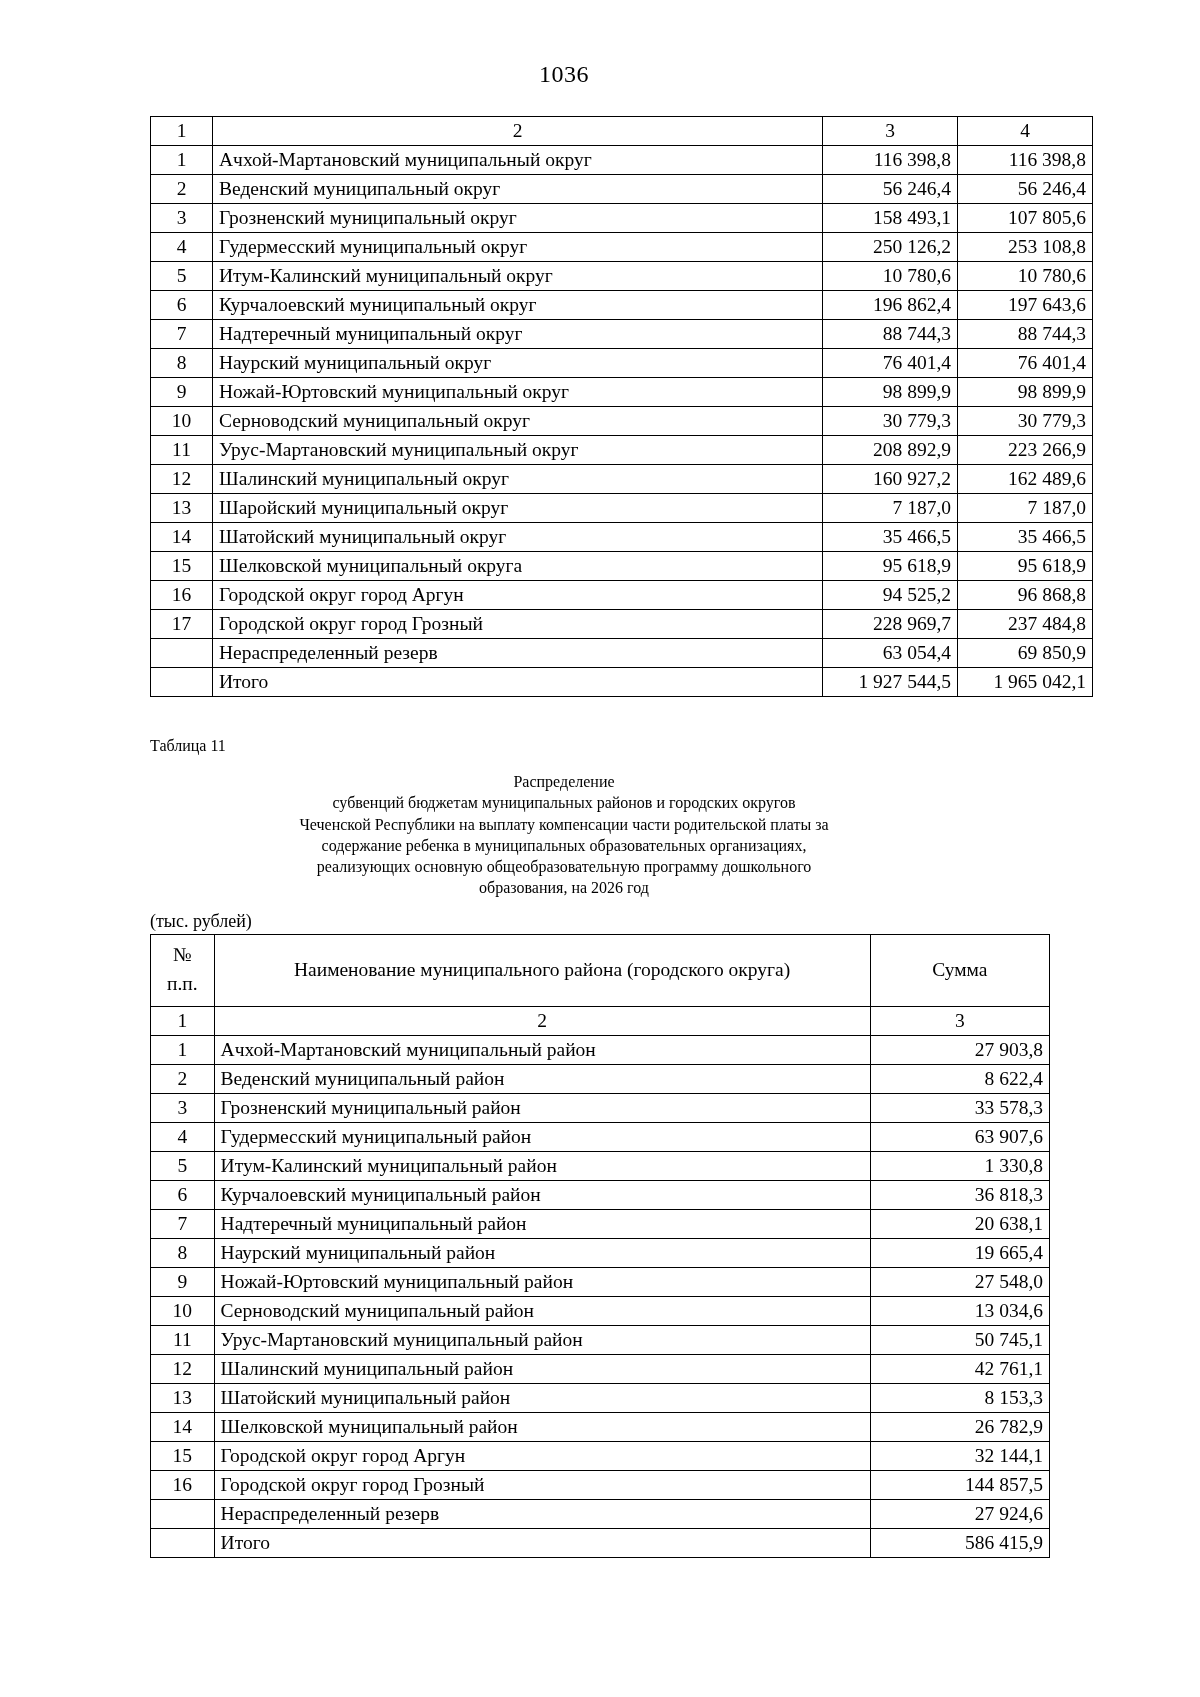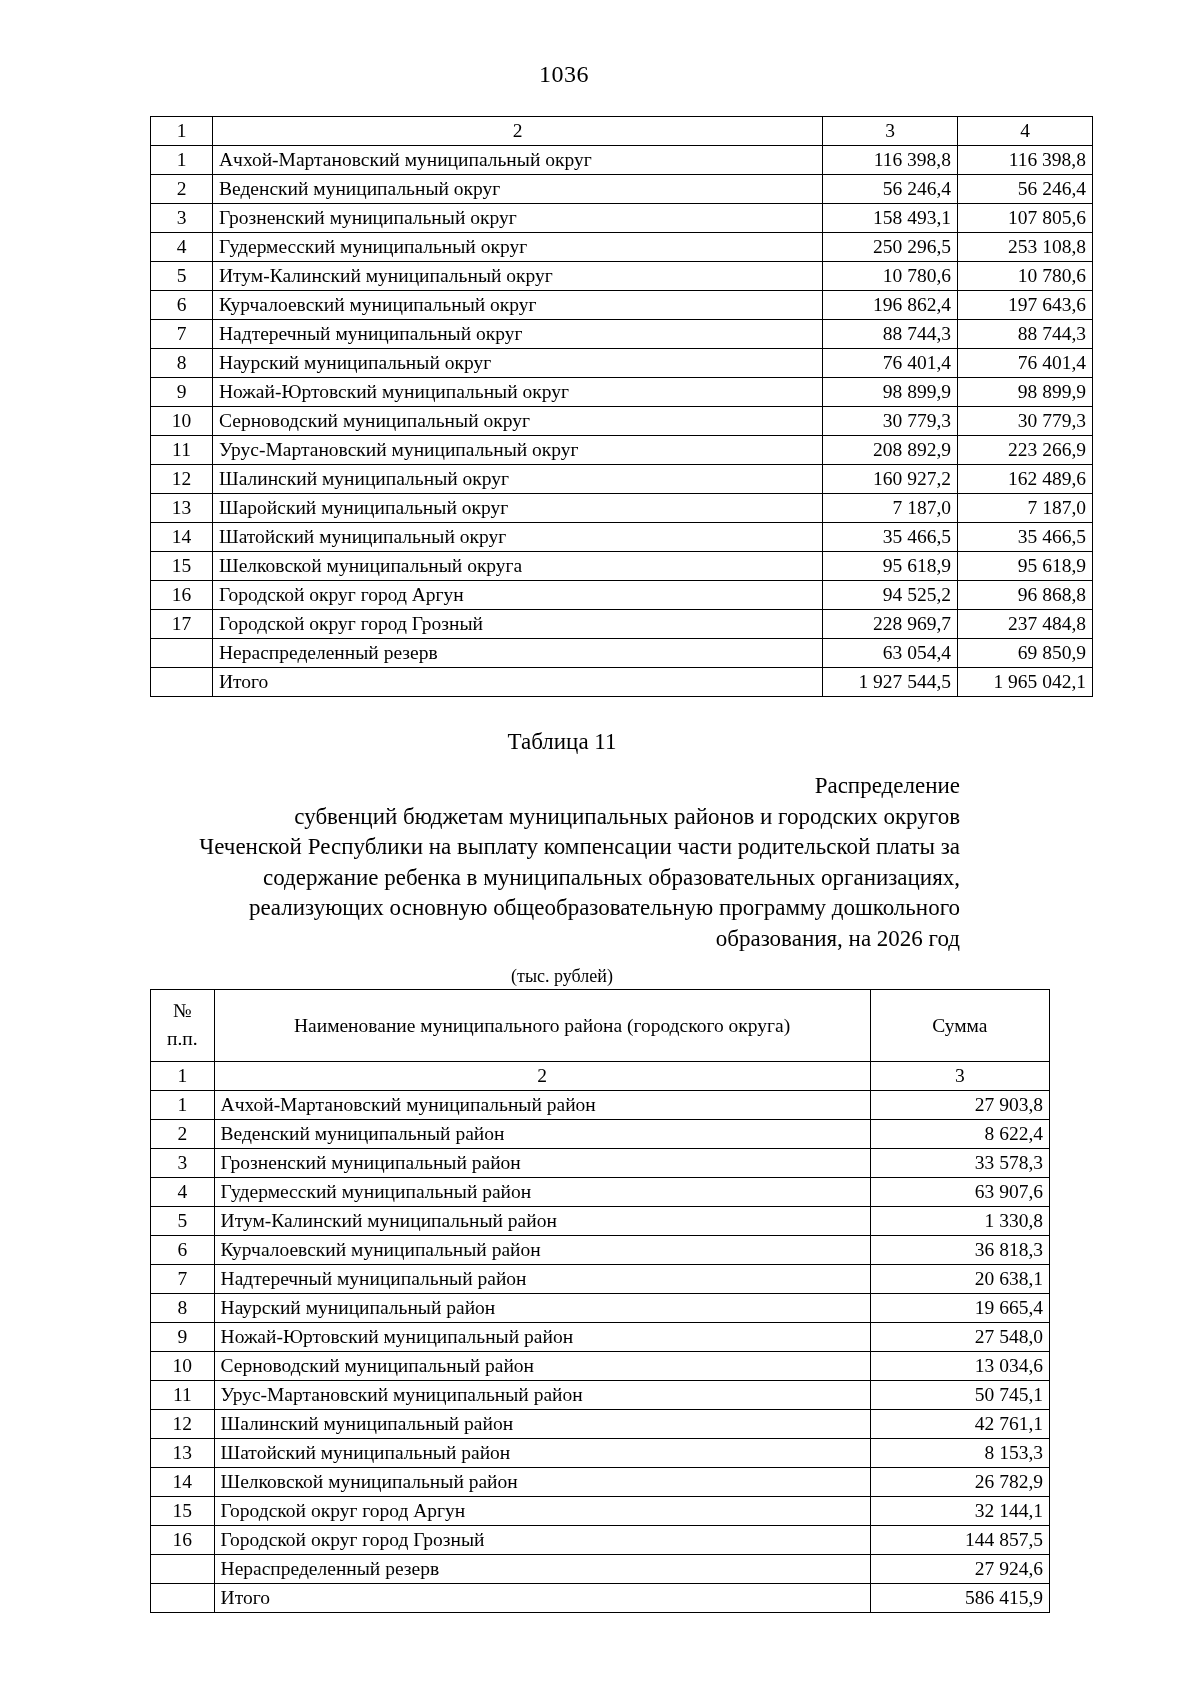--- a/index.html
+++ b/index.html
@@ -51,35 +51,35 @@
   .c-val    { text-align: right;  padding-right: 9px; width: 135px; }
   .colnum-row td { text-align: center; }
   .colnum-row td.c-val { text-align: center; }
 
   
   #table-1 { margin-top: 30px; }
   #table-1 .c-name { width: 610px; }
 
   
   .table-label {
+    text-align: left;
+    font-size: 16px;
+    margin: 40px 0 0 0;
+    padding-right: 4px;
+  }
+  .title-block {
     text-align: center;
-    font-size: 23px;
-    margin: 32px 0 0 0;
-    padding-right: 4px;
-  }
-  .title-block {
-    text-align: right;
-    font-size: 23px;
+    font-size: 16px;
     line-height: 1.33;
     margin: 16px 0 0 0;
     padding: 0 18px;
   }
   .title-block .t-line { display: block; }
   .units-note {
-    text-align: center;
+    text-align: left;
     font-size: 18px;
     margin: 12px 0 2px 0;
     padding-right: 4px;
   }
 
   
   #table-2 .c-name { width: 640px; }
   #table-2 .c-val  { width: 175px; }
   #table-2 .hdr td {
     text-align: center;
@@ -121,21 +121,21 @@
         </tr>
       <tr>
           <td class="c-num">3</td>
           <td class="c-name">Грозненский муниципальный округ</td>
           <td class="c-val">158 493,1</td>
           <td class="c-val">107 805,6</td>
         </tr>
       <tr>
           <td class="c-num">4</td>
           <td class="c-name">Гудермесский муниципальный округ</td>
-          <td class="c-val">250 296,5</td>
+          <td class="c-val">250 126,2</td>
           <td class="c-val">253 108,8</td>
         </tr>
       <tr>
           <td class="c-num">5</td>
           <td class="c-name">Итум-Калинский муниципальный округ</td>
           <td class="c-val">10 780,6</td>
           <td class="c-val">10 780,6</td>
         </tr>
       <tr>
           <td class="c-num">6</td>

